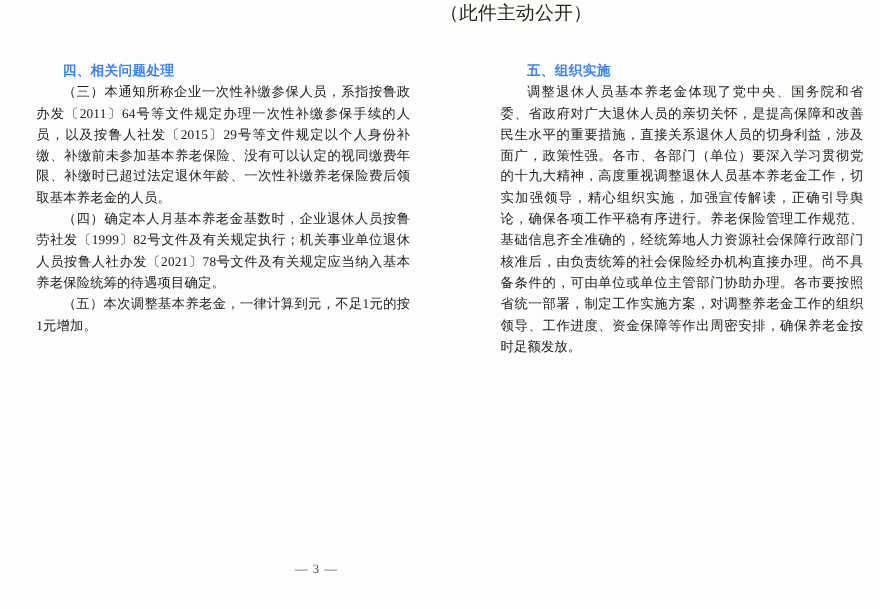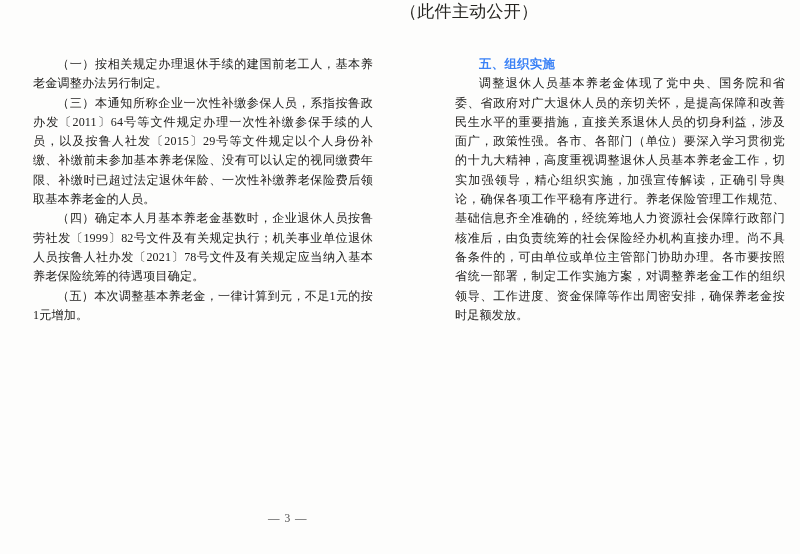--- a/index.html
+++ b/index.html
@@ -105,21 +105,21 @@
 </head>
 <body>
 
 <div id="scan">
 
   <div class="scan-edge-bar"></div>
   <div class="scan-edge-nick"></div>
 
   <div class="page page-left">
     <div class="page-body softink">
-      <p class="para indent">（一）按相关规定办理退休手续的建国前老工人，基本养老金调整办法另行制定。</p>
+      <p class="heading">四、相关问题处理</p>
       <p class="para indent">（三）本通知所称企业一次性补缴参保人员，系指按鲁政办发〔2011〕64号等文件规定办理一次性补缴参保手续的人员，以及按鲁人社发〔2015〕29号等文件规定以个人身份补缴、补缴前未参加基本养老保险、没有可以认定的视同缴费年限、补缴时已超过法定退休年龄、一次性补缴养老保险费后领取基本养老金的人员。</p>
       <p class="para indent">（四）确定本人月基本养老金基数时，企业退休人员按鲁劳社发〔1999〕82号文件及有关规定执行；机关事业单位退休人员按鲁人社办发〔2021〕78号文件及有关规定应当纳入基本养老保险统筹的待遇项目确定。</p>
       <p class="para indent">（五）本次调整基本养老金，一律计算到元，不足1元的按1元增加。</p>
     </div>
     <div class="folio folio-left">— 3 —</div>
   </div>
 
   <div class="page page-right">
     <div class="page-body softink">
       <p class="heading">五、组织实施</p>

